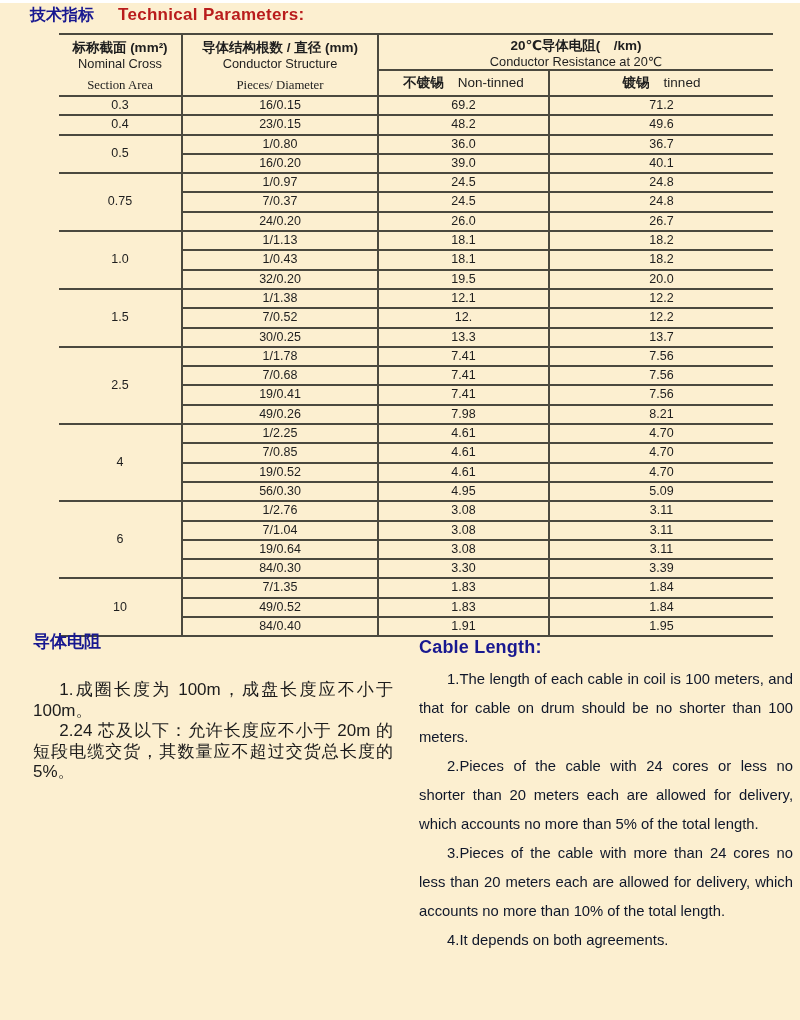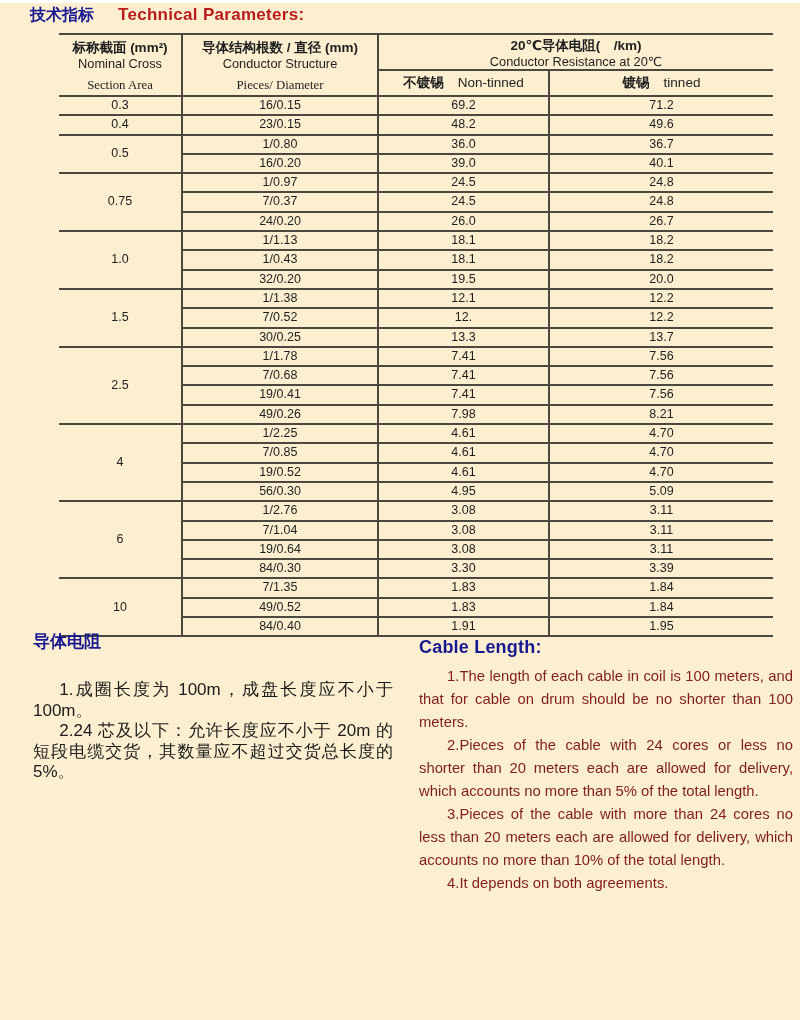--- a/index.html
+++ b/index.html
@@ -40,21 +40,21 @@
   td.size { font-size: 12.5px; }
 
   .section-zh { position: absolute; left: 33px; top: 630px; width: 360px; }
   .section-zh h3 { font-size: 17px; font-weight: bold; color: #181890; }
   .zh-body { margin-top: 27px; }
   .zh-body p { font-size: 17px; line-height: 20.5px; text-indent: 1.55em; text-align: justify; color: #1c1c1c; }
 
   .section-en { position: absolute; left: 419px; top: 631px; width: 374px; margin-top: 6px; }
   .section-en h3 { font-size: 18px; font-weight: bold; color: #181890; letter-spacing: .2px; }
   .en-body { margin-top: 7px; }
-  .en-body p { font-size: 14.8px; line-height: 23px; text-indent: 1.9em; text-align: justify; color: #7f1d1d; }
+  .en-body p { font-size: 14.8px; line-height: 29px; text-indent: 1.9em; text-align: justify; color: #0f172a; }
 </style>
 </head>
 <body>
 
 <div class="top-strip"></div>
 
 <div class="title-row">
   <span class="title-zh">技术指标</span><span class="title-en">Technical Parameters:</span>
 </div>
 

